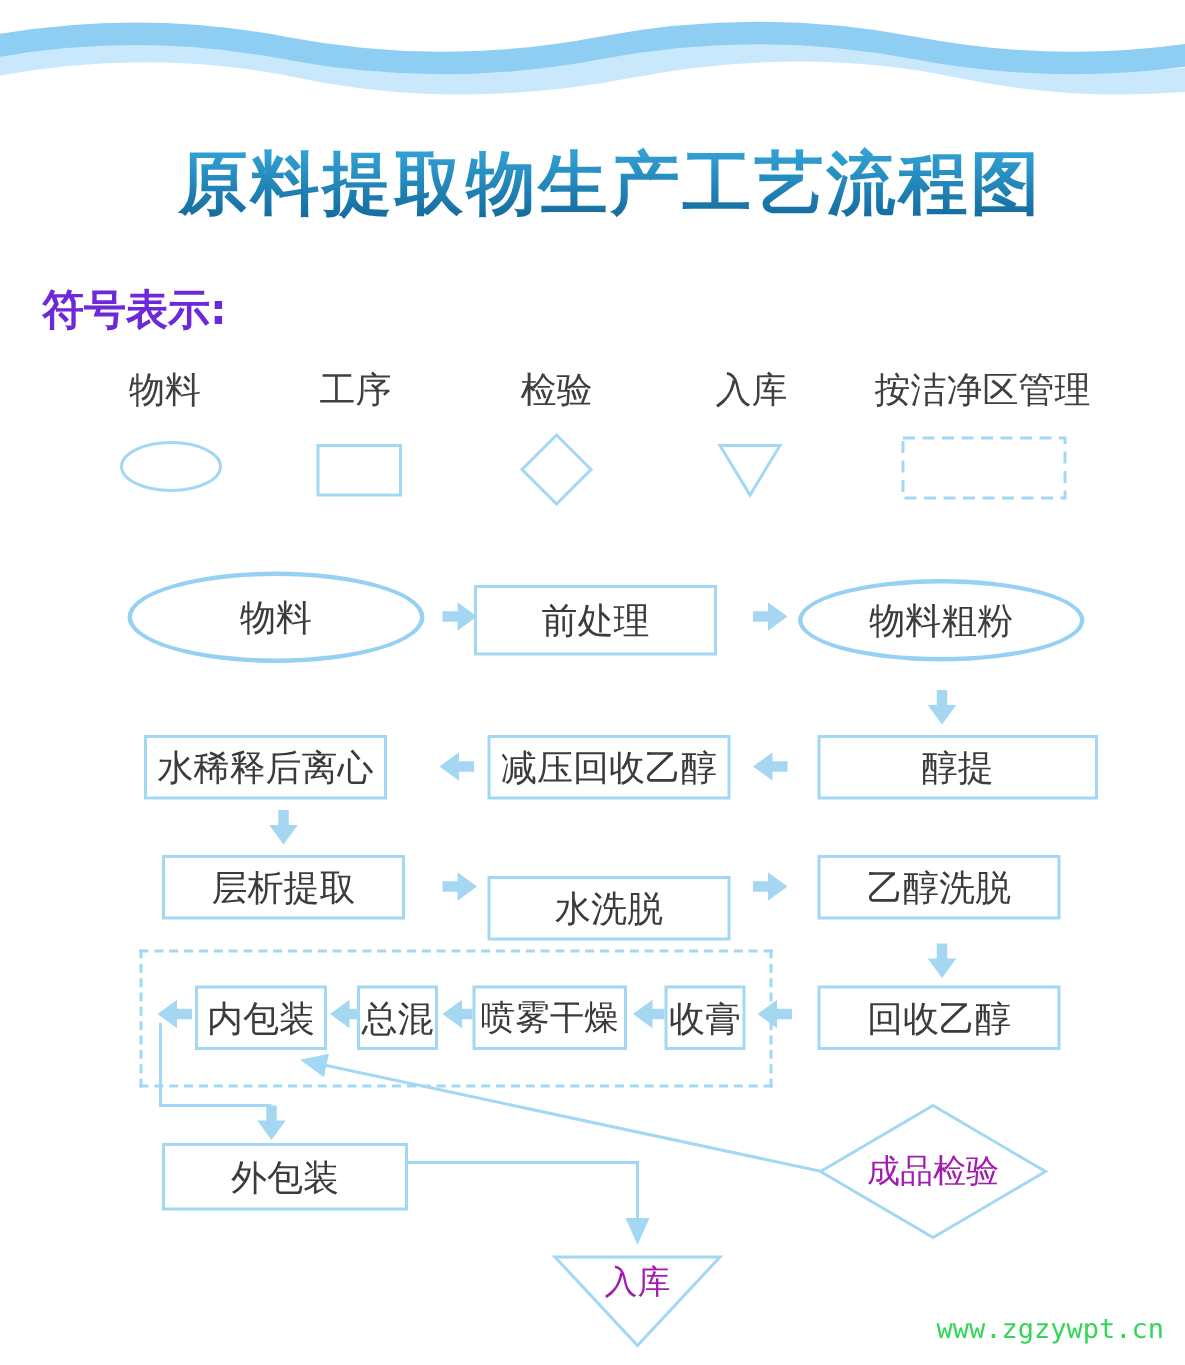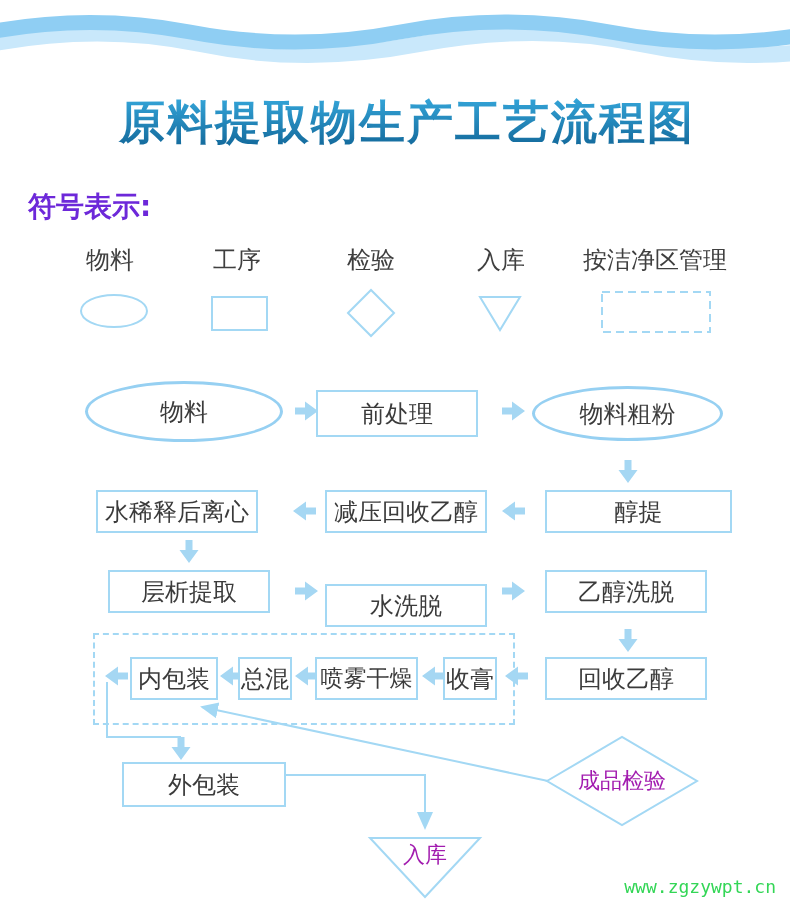--- a/index.html
+++ b/index.html
@@ -100,20 +100,20 @@
   <div class="node rect-node" style="left:108px;top:570px;width:162px;height:43px;">层析提取</div>
   <div class="node rect-node" style="left:325px;top:570px;width:162px;height:43px;margin-top:14px;">水洗脱</div>
   <div class="node rect-node" style="left:545px;top:570px;width:162px;height:43px;">乙醇洗脱</div>
 
   <div class="node rect-node" style="left:130px;top:657px;width:88px;height:43px;">内包装</div>
   <div class="node rect-node" style="left:238px;top:657px;width:54px;height:43px;">总混</div>
   <div class="node rect-node" style="left:315px;top:657px;width:103px;height:43px;font-size:23px;">喷雾干燥</div>
   <div class="node rect-node" style="left:443px;top:657px;width:54px;height:43px;">收膏</div>
   <div class="node rect-node" style="left:545px;top:657px;width:162px;height:43px;">回收乙醇</div>
 
-  <div class="node rect-node" style="left:122px;top:762px;width:164px;height:45px;">外包装</div>
+  <div class="node rect-node" style="left:108px;top:762px;width:164px;height:45px;">外包装</div>
 
   <div class="shape-label" style="left:552px;top:768px;width:140px;height:26px;">成品检验</div>
   <div class="shape-label" style="left:375px;top:842px;width:100px;height:26px;">入库</div>
 
   <div class="watermark">www.zgzywpt.cn</div>
 
 </div>
 
 </body></html>

